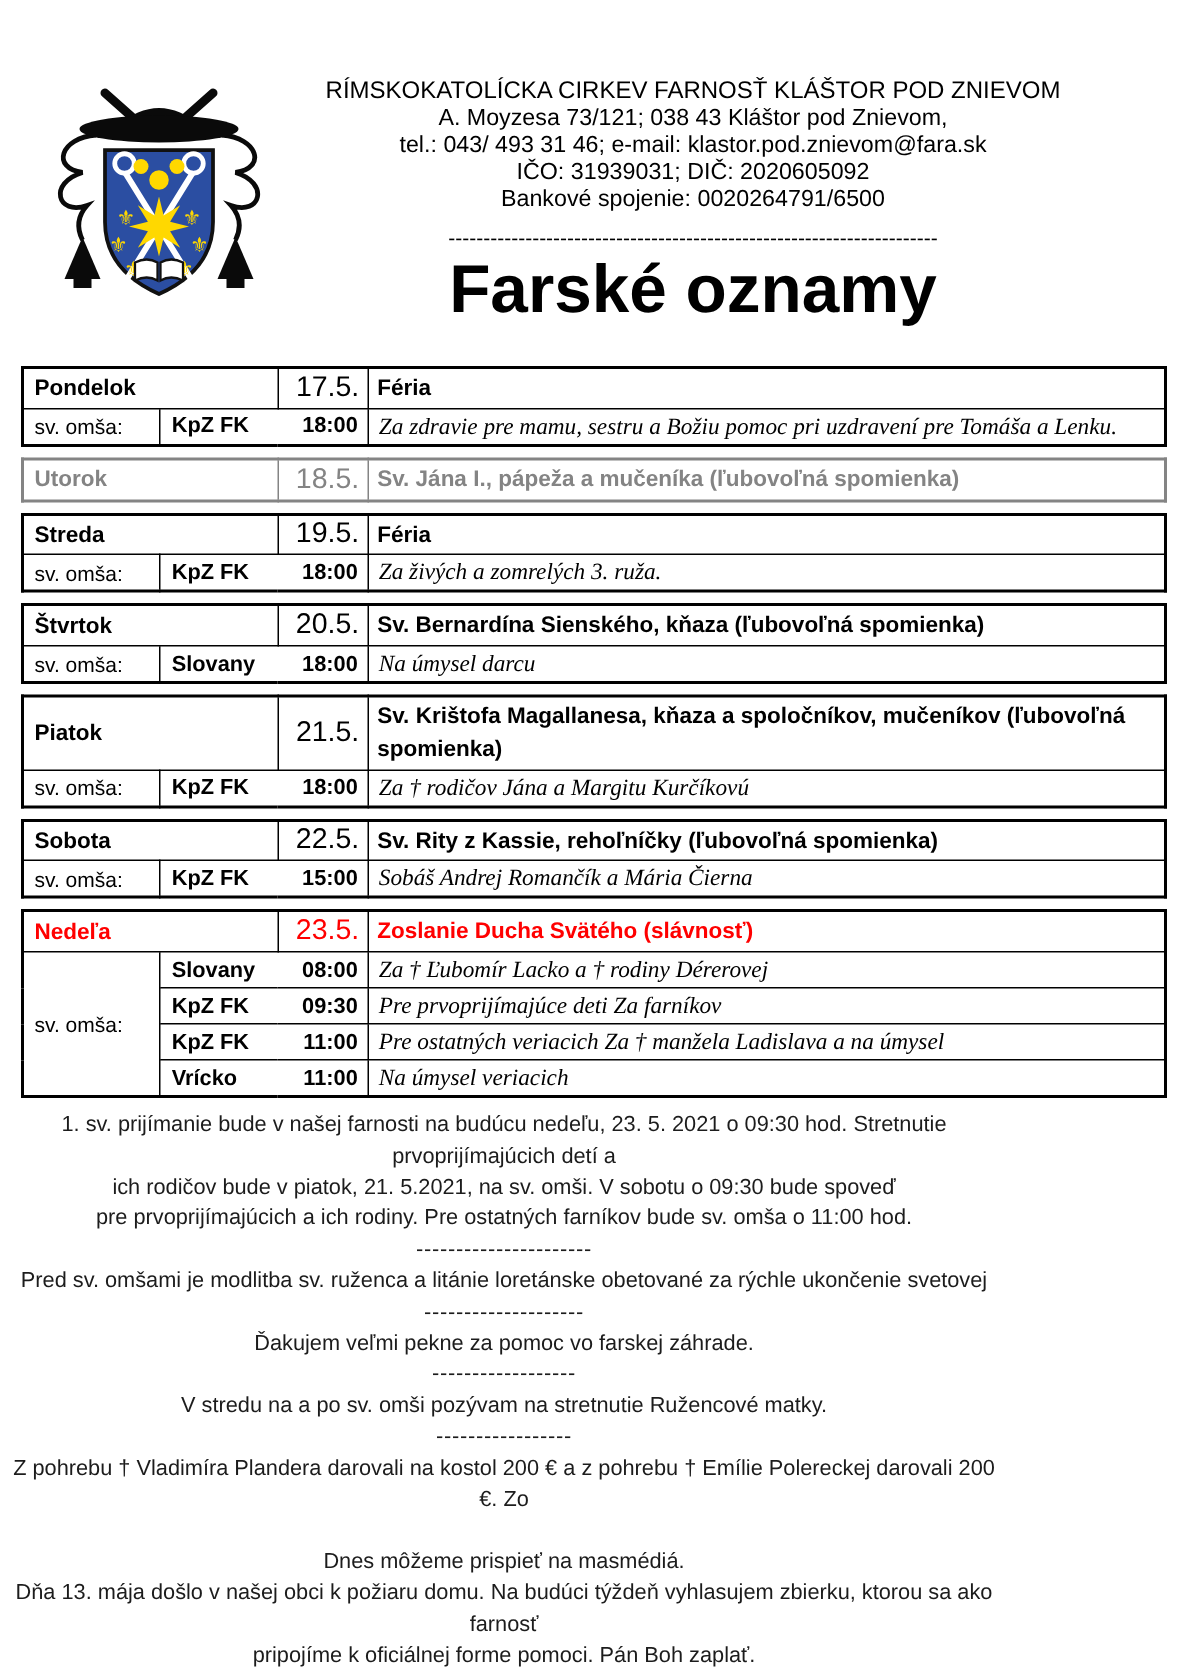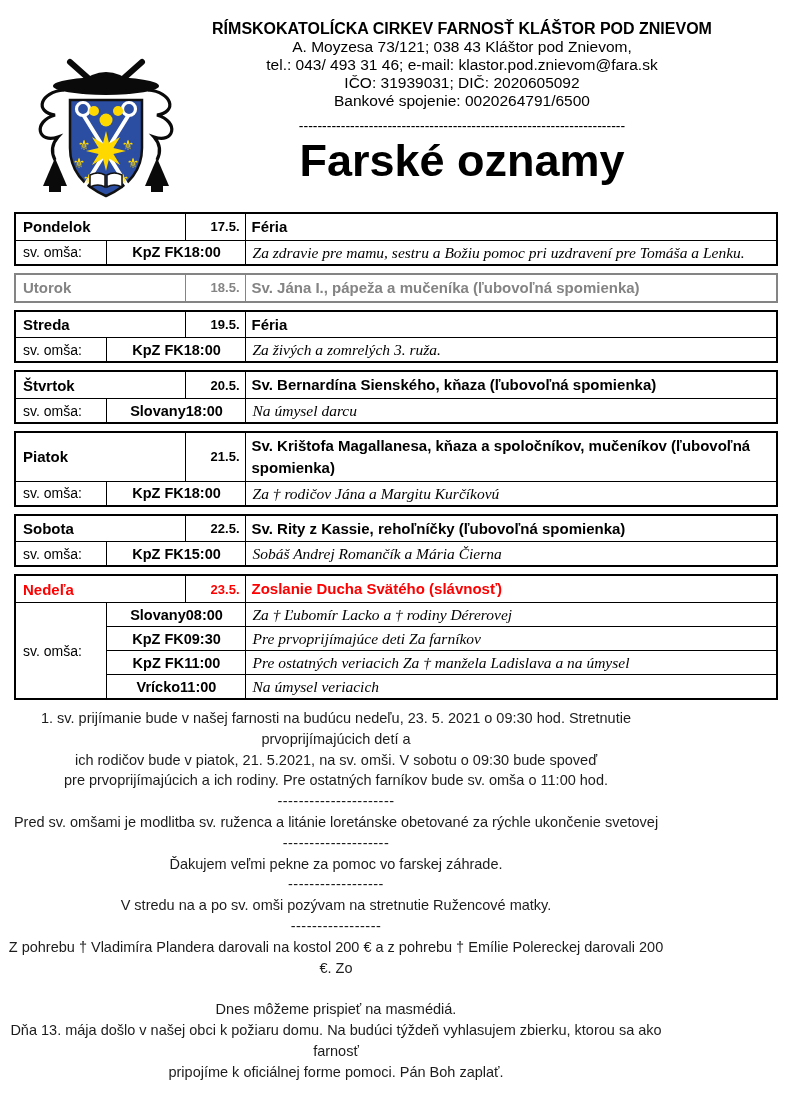--- a/index.html
+++ b/index.html
@@ -10,37 +10,37 @@
     --ink:#1c1c1c;
   }
   *{box-sizing:border-box;}
   body{margin:0;background:#ffffff;font-family:"Liberation Sans",sans-serif;color:#000;}
   .page{position:relative;width:790px;height:1117px;background:#fff;overflow:hidden;}
 
   
   .header{position:relative;padding-top:20px;}
   .logo{position:absolute;left:30px;top:56px;}
   .header-text{margin-left:134px;width:656px;text-align:center;}
-  .h-line1{font-weight:bold;font-size:16px;line-height:18px;}
+  .h-line1{font-weight:normal;font-size:16px;line-height:18px;margin-top:32px;}
   .h-line{font-size:15.5px;line-height:18px;}
   .h-sep{font-size:14px;line-height:12px;margin-top:10px;white-space:nowrap;overflow:hidden;color:#000;}
   .page-title{font-size:45px;line-height:54px;margin-top:2px;font-weight:bold;}
 
   
   .schedule{margin:24px 0 0 14px;width:762px;}
   table.day-block{border-collapse:collapse;table-layout:fixed;width:762px;border:2px solid #000;margin-bottom:7px;}
   .day-block td{border:1px solid #000;padding:0;vertical-align:middle;}
   .day-row td{height:24px;}
   .mass-row td{height:24px;}
   .day-cell{font-weight:bold;font-size:15px;padding-left:7px !important;}
-  .date-cell{font-weight:bold;font-size:13px;text-align:right;padding-right:5px !important;}
+  .date-cell{font-weight:normal;font-size:19px;text-align:right;padding-right:5px !important;}
   .feast-cell{font-weight:bold;font-size:15px;padding:2px 6px !important;line-height:1.45;}
   .mass-label-cell{font-size:14px;padding-left:7px !important;}
   .placetime-cell{font-weight:bold;font-size:14.5px;}
-  .placetime-inner{display:flex;justify-content:center;align-items:center;padding:0 6px 0 8px;}
+  .placetime-inner{display:flex;justify-content:space-between;align-items:center;padding:0 6px 0 8px;}
   .intention-cell{font-family:"Liberation Serif",serif;font-style:italic;font-size:15.5px;padding:1px 7px !important;line-height:21px;}
   table.muted{border-color:var(--muted-gray);color:var(--muted-gray);}
   table.muted td{border-color:var(--muted-gray);}
   table.highlight .day-cell,
   table.highlight .date-cell,
   table.highlight .feast-cell{color:var(--accent-red);}
 
   
   .announcements{margin-top:8px;width:672px;text-align:center;font-size:14.5px;line-height:20.8px;color:var(--ink);}
   .ann-line{padding:0 4px;}

